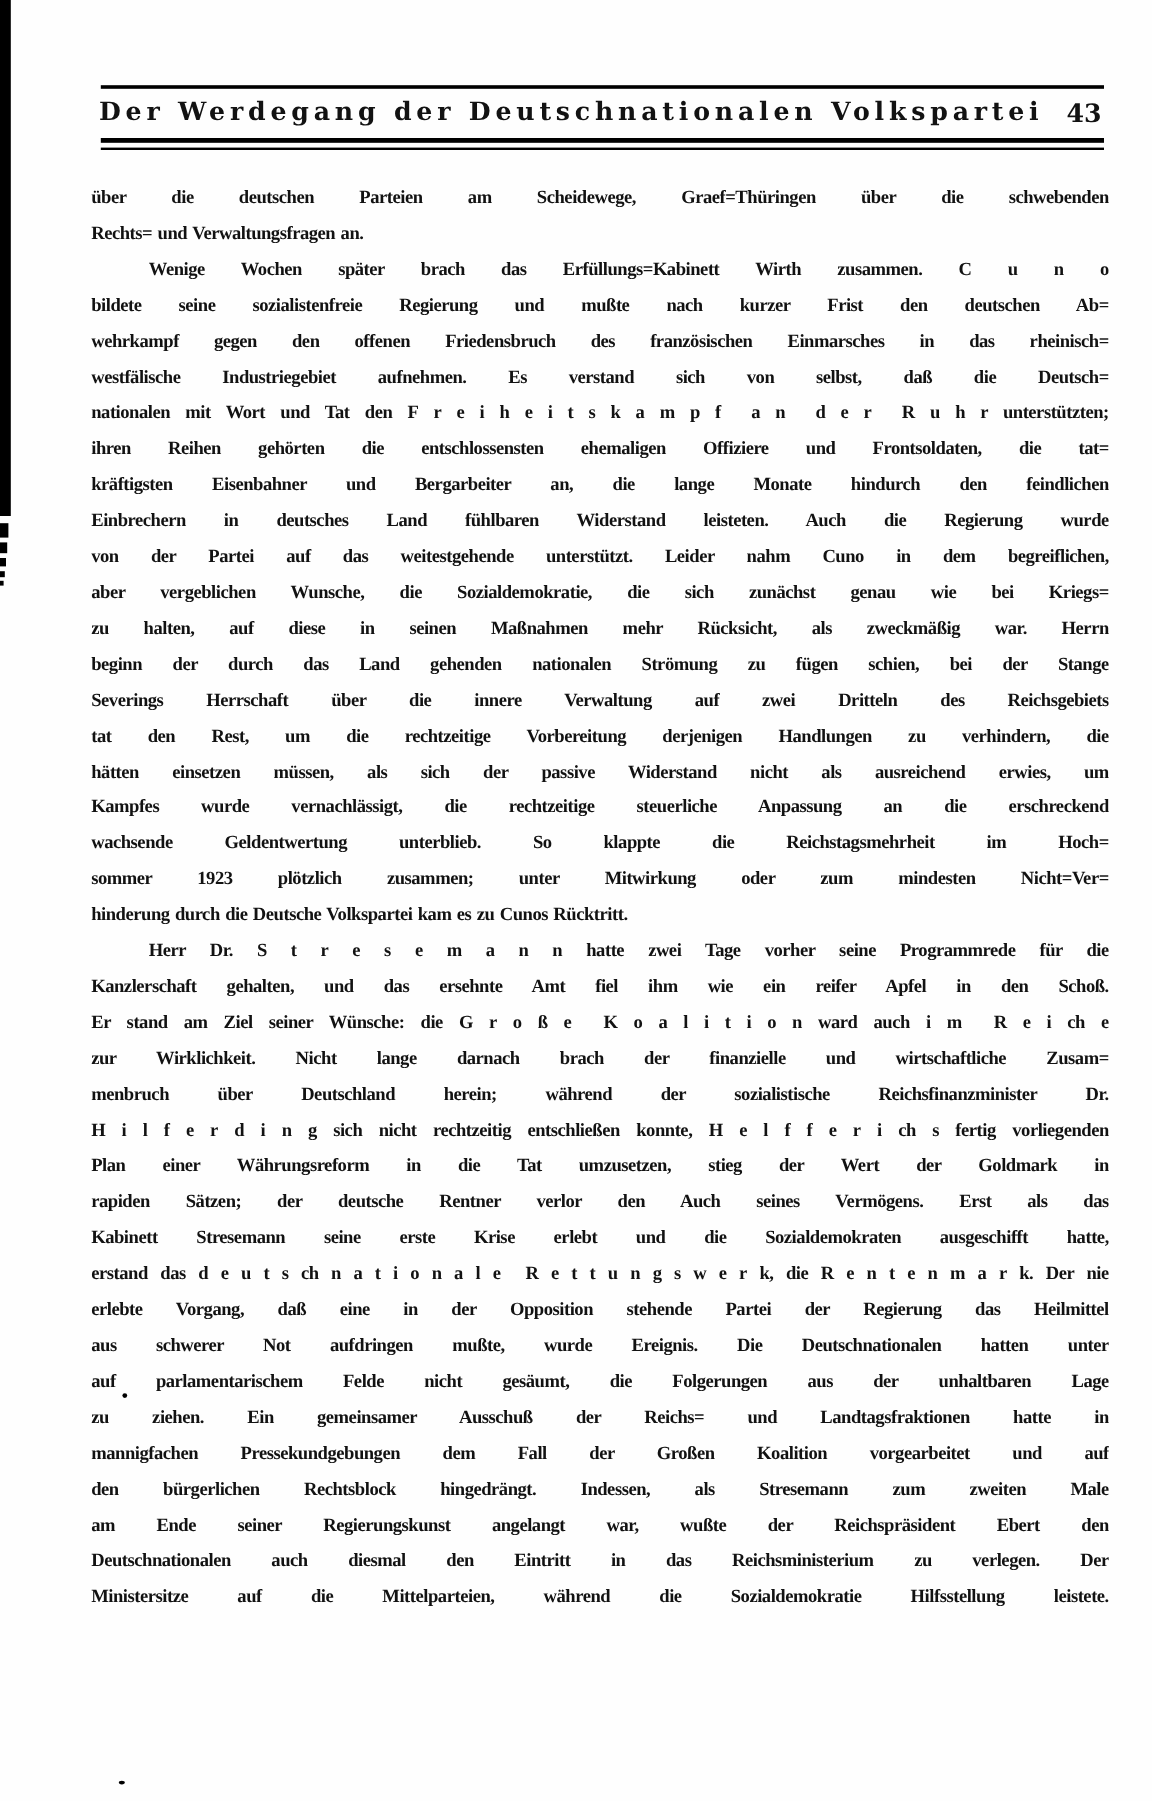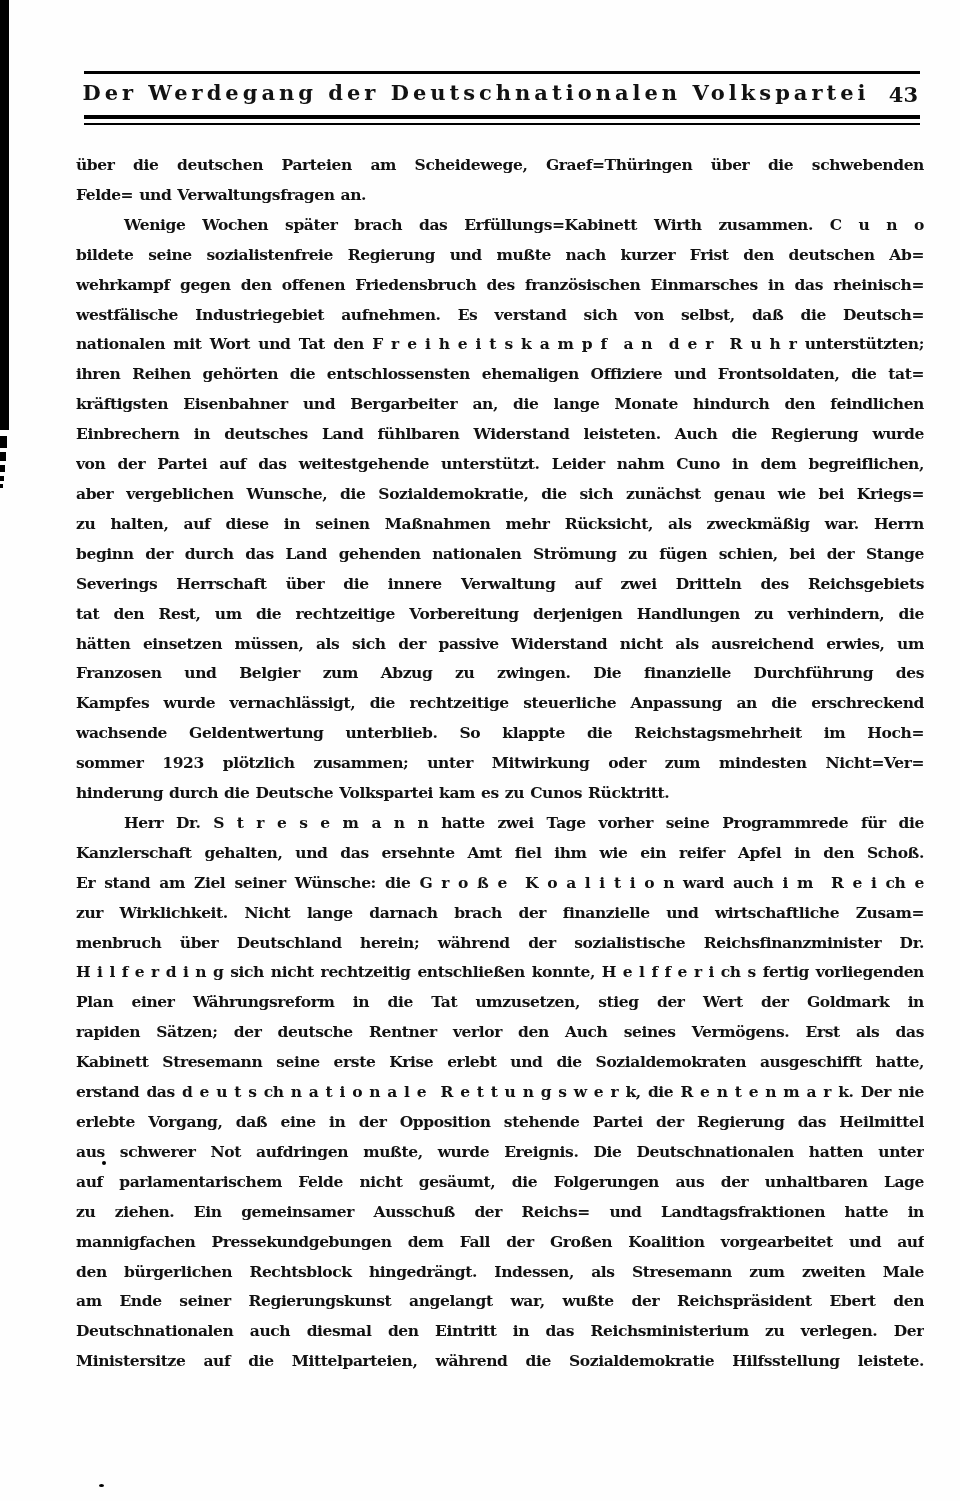--- a/index.html
+++ b/index.html
@@ -34,21 +34,21 @@
     white-space: nowrap;
   }
   .page-number {
     position: absolute; top: 82px; right: 42px;
     font-size: 21px; font-weight: 700;
   }
   .rule-a { position: absolute; left: 84px; top: 115px; width: 836px; height: 4px; background: #000; }
   .rule-b { position: absolute; left: 84px; top: 123px; width: 836px; height: 2px; background: #000; }
 
   
-  .body-text { position: absolute; left: 76px; top: 150px; width: 848px; }
+  .body-text { position: absolute; left: 76px; top: 150px; width: 848px; font-family: Liberation Serif, serif; }
   .line {
     line-height: 29.9px;
     max-height: 30px;
     overflow: hidden;
     font-size: 15.5px;
     font-weight: 700;
     letter-spacing: -0.4px;
     text-align: justify;
     text-align-last: justify;
     word-spacing: 1px;
@@ -75,40 +75,39 @@
   <div class="running-title">Der Werdegang der Deutschnationalen Volkspartei</div>
   <div class="page-number">43</div>
 
   <div class="rule-a"></div>
   <div class="rule-b"></div>
 
   <div class="body-text">
 
     <div>
       <div class="line">über die deutschen Parteien am Scheidewege, Graef=Thüringen über die schwebenden</div>
-      <div class="line short">Felde= und Verwaltungsfragen an.</div>
+      <div class="line short">Rechts= und Verwaltungsfragen an.</div>
     </div>
 
     <div>
       <div class="line first">Wenige Wochen später brach das Erfüllungs=Kabinett Wirth zusammen. C&nbsp;u&nbsp;n&nbsp;o</div>
       <div class="line">bildete seine sozialistenfreie Regierung und mußte nach kurzer Frist den deutschen Ab=</div>
       <div class="line">wehrkampf gegen den offenen Friedensbruch des französischen Einmarsches in das rheinisch=</div>
       <div class="line">westfälische Industriegebiet aufnehmen. Es verstand sich von selbst, daß die Deutsch=</div>
       <div class="line">nationalen mit Wort und Tat den F&nbsp;r&nbsp;e&nbsp;i&nbsp;h&nbsp;e&nbsp;i&nbsp;t&nbsp;s&nbsp;k&nbsp;a&nbsp;m&nbsp;p&nbsp;f&nbsp;&nbsp;a&nbsp;n&nbsp;&nbsp;d&nbsp;e&nbsp;r&nbsp;&nbsp;R&nbsp;u&nbsp;h&nbsp;r unterstützten;</div>
       <div class="line">ihren Reihen gehörten die entschlossensten ehemaligen Offiziere und Frontsoldaten, die tat=</div>
       <div class="line">kräftigsten Eisenbahner und Bergarbeiter an, die lange Monate hindurch den feindlichen</div>
       <div class="line">Einbrechern in deutsches Land fühlbaren Widerstand leisteten. Auch die Regierung wurde</div>
       <div class="line">von der Partei auf das weitestgehende unterstützt. Leider nahm Cuno in dem begreiflichen,</div>
       <div class="line">aber vergeblichen Wunsche, die Sozialdemokratie, die sich zunächst genau wie bei Kriegs=</div>
       <div class="line">zu halten, auf diese in seinen Maßnahmen mehr Rücksicht, als zweckmäßig war. Herrn</div>
       <div class="line">beginn der durch das Land gehenden nationalen Strömung zu fügen schien, bei der Stange</div>
       <div class="line">Severings Herrschaft über die innere Verwaltung auf zwei Dritteln des Reichsgebiets</div>
       <div class="line">tat den Rest, um die rechtzeitige Vorbereitung derjenigen Handlungen zu verhindern, die</div>
       <div class="line">hätten einsetzen müssen, als sich der passive Widerstand nicht als ausreichend erwies, um</div>
-      <div class="line">Franzosen und Belgier zum Abzug zu zwingen. Die finanzielle Durchführung des</div>
       <div class="line">Kampfes wurde vernachlässigt, die rechtzeitige steuerliche Anpassung an die erschreckend</div>
       <div class="line">wachsende Geldentwertung unterblieb. So klappte die Reichstagsmehrheit im Hoch=</div>
       <div class="line">sommer 1923 plötzlich zusammen; unter Mitwirkung oder zum mindesten Nicht=Ver=</div>
       <div class="line short">hinderung durch die Deutsche Volkspartei kam es zu Cunos Rücktritt.</div>
     </div>
 
     <div>
       <div class="line first">Herr Dr. S&nbsp;t&nbsp;r&nbsp;e&nbsp;s&nbsp;e&nbsp;m&nbsp;a&nbsp;n&nbsp;n hatte zwei Tage vorher seine Programmrede für die</div>
       <div class="line">Kanzlerschaft gehalten, und das ersehnte Amt fiel ihm wie ein reifer Apfel in den Schoß.</div>
       <div class="line">Er stand am Ziel seiner Wünsche: die G&nbsp;r&nbsp;o&nbsp;ß&nbsp;e&nbsp;&nbsp;K&nbsp;o&nbsp;a&nbsp;l&nbsp;i&nbsp;t&nbsp;i&nbsp;o&nbsp;n ward auch i&nbsp;m&nbsp;&nbsp;R&nbsp;e&nbsp;i&nbsp;ch&nbsp;e</div>

